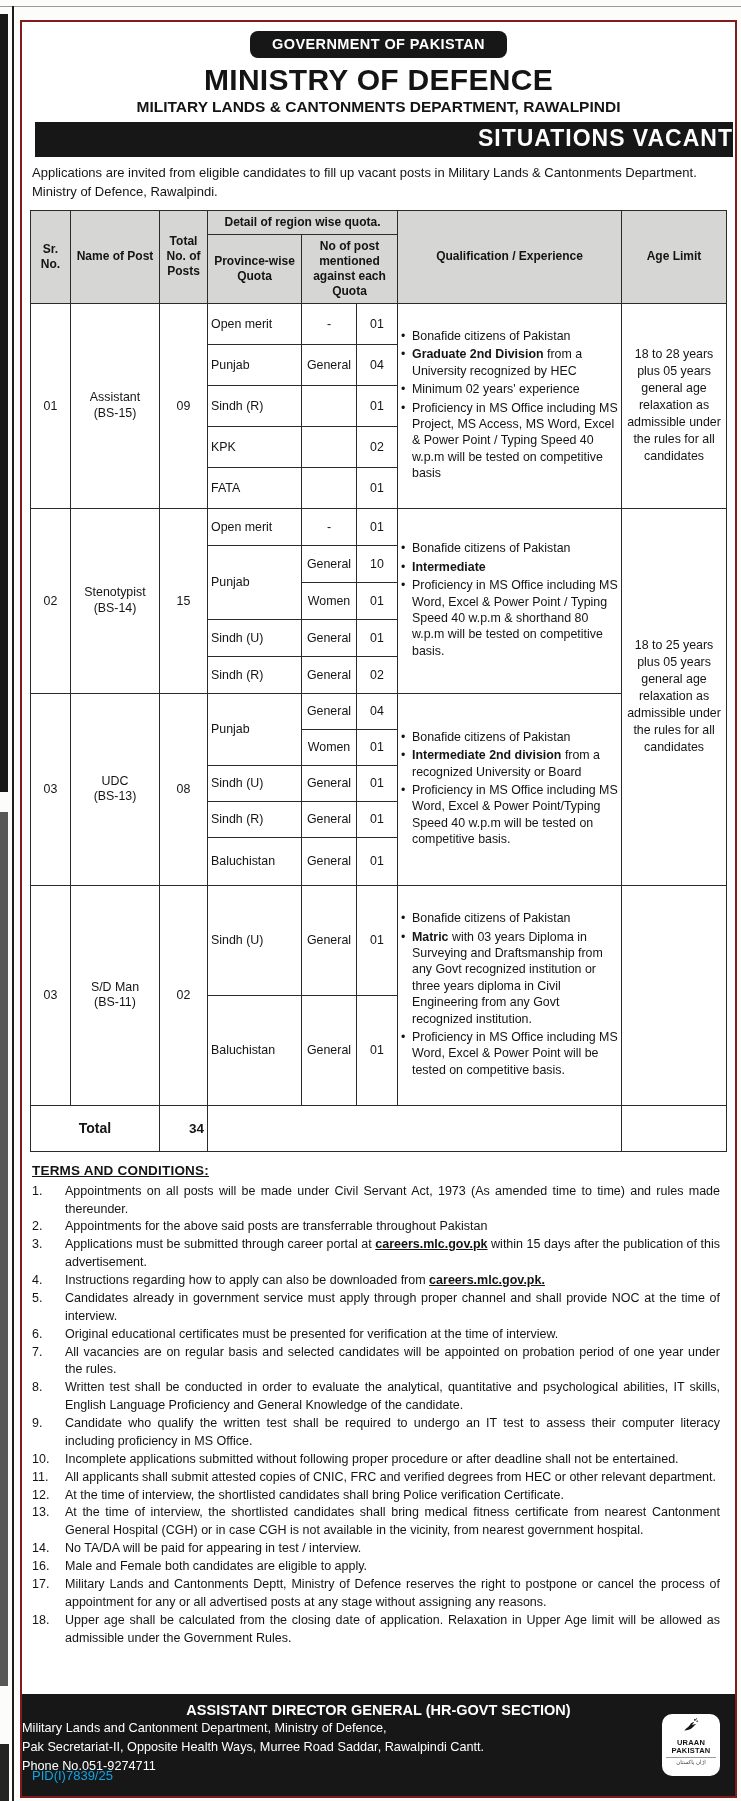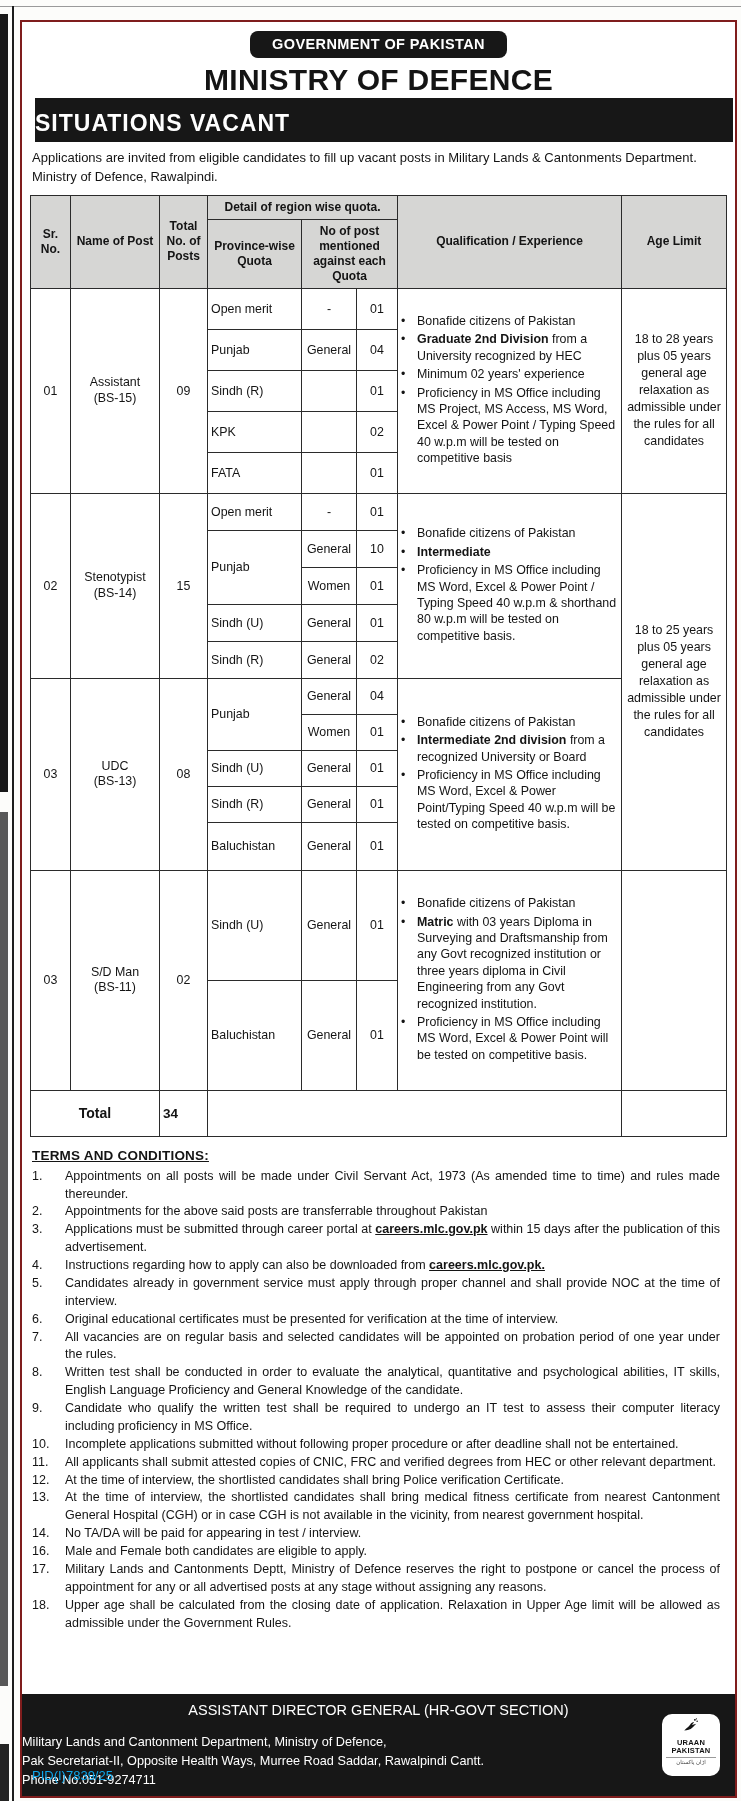--- a/index.html
+++ b/index.html
@@ -19,22 +19,22 @@
     display:flex;flex-direction:column;overflow:hidden;
   }
   .badge-wrap{text-align:center;margin-top:9px;}
   .badge{
     display:inline-block;background:#171717;color:#fff;font-weight:bold;
     font-size:14.5px;letter-spacing:.4px;padding:5px 22px 6px;border-radius:8px;
   }
   .title{text-align:center;font-weight:bold;font-size:30px;letter-spacing:.3px;margin:5px 0 1px;}
   .subtitle{text-align:center;font-weight:bold;font-size:15.5px;margin:0 0 6px;}
   .banner{
-    background:#171717;color:#fff;text-align:left;font-weight:bold;
-    font-size:23px;letter-spacing:1px;margin:0 2px 0 13px;padding:12px 0 5px;
+    background:#171717;color:#fff;text-align:right;font-weight:bold;
+    font-size:23px;letter-spacing:1px;margin:0 2px 0 13px;padding:3px 0 5px;
   }
   .intro{font-size:13px;line-height:1.45;margin:7px 14px 7px 10px;}
 
   table.vac{
     border-collapse:collapse;table-layout:fixed;width:696px;margin:1px 0 0 8px;
     font-size:12.4px;
   }
   table.vac th, table.vac td{border:1.3px solid #2b2b2b;padding:2px 3px;vertical-align:middle;box-sizing:border-box;}
   table.vac thead th{background:#d6d6d4;font-weight:bold;font-size:12px;line-height:1.25;padding:4px 2px;}
   col.c-sr{width:40px;}col.c-name{width:89px;}col.c-total{width:48px;}
@@ -44,41 +44,41 @@
   td.ctr{text-align:center;}
   td.prov{text-align:left;padding-left:8px;}
   td.qual{vertical-align:top;padding:5px 5px 5px 4px;}
   td.age{vertical-align:middle;text-align:center;line-height:1.38;padding:2px 5px;}
   .post-0 td{height:41px;}
   .post-1 td{height:37px;}
   .post-2 td{height:36px;}
   .post-2 td.tall{height:48px;}
   .post-3 td{height:110px;}
   .post-name div{line-height:1.25;}
-  .bullet{display:flex;gap:5px;line-height:1.32;margin:0 0 2px;}
+  .bullet{display:flex;line-height:1.32;margin:0 0 2px;}
   .dot{flex:none;width:11px;text-align:left;}
   .dot::before{content:"\2022";}
   .btext{flex:1;}
   .seg-b{font-weight:bold;}
   .seg-u{text-decoration:underline;}
   tr.total-row td{height:46px;}
   .total-label{font-weight:bold;font-size:14px;text-align:center;}
-  .total-value{font-weight:bold;font-size:13.5px;text-align:left;}
+  .total-value{font-weight:bold;font-size:13.5px;text-align:right;}
 
   .terms{margin:11px 14px 0 10px;}
   .terms-heading{font-weight:bold;font-size:13.5px;text-decoration:underline;letter-spacing:.2px;margin-bottom:5px;}
   .term{display:flex;}
   .term-num{flex:none;width:33px;font-size:12.5px;line-height:1.43;}
   .term-text{flex:1;font-size:12.5px;line-height:1.43;text-align:justify;padding-right:1px;}
 
   .footer{
     margin-top:auto;flex:none;background:#171717;color:#fff;position:relative;
     height:102px;box-sizing:border-box;padding-top:8px;
   }
-  .footer-title{text-align:center;font-weight:normal;font-size:14.5px;margin-bottom:15px;}
+  .footer-title{text-align:center;font-weight:bold;font-size:14.5px;margin-bottom:1px;}
   .footer-line{text-align:left;font-size:12.7px;line-height:1.5;}
   .pid{position:absolute;left:10px;bottom:13px;font-size:13px;color:#0ea5e9;}
   .logo{
     position:absolute;right:15px;top:50%;transform:translateY(-50%);
     width:58px;height:62px;background:#fff;border-radius:10px;text-align:center;
     box-sizing:border-box;padding-top:3px;color:#111;
   }
   .logo-text{font-size:7.5px;font-weight:bold;line-height:1.1;letter-spacing:.2px;}
   .logo-urdu{font-size:5.5px;color:#444;border-top:1px solid #9a9a9a;margin:1px 4px 0;padding-top:1px;white-space:nowrap;overflow:hidden;}
 </style>
@@ -91,20 +91,21 @@
 <div class="strip-gray"></div>
 <div class="strip-bottom"></div>
 
 <div class="ad-box">
 
   <div class="badge-wrap">
     <span class="badge">GOVERNMENT OF PAKISTAN</span>
   </div>
 
   <div class="title">MINISTRY OF DEFENCE</div>
+  <div class="subtitle">MILITARY LANDS &amp; CANTONMENTS DEPARTMENT, RAWALPINDI</div>
   <div class="banner">SITUATIONS VACANT</div>
   <div class="intro">Applications are invited from eligible candidates to fill up vacant posts in Military Lands &amp; Cantonments Department. Ministry of Defence, Rawalpindi.</div>
 
   <table class="vac">
     <colgroup>
       <col class="c-sr">
         <col class="c-name">
         <col class="c-total">
       <col class="c-prov">
         <col class="c-cat">

